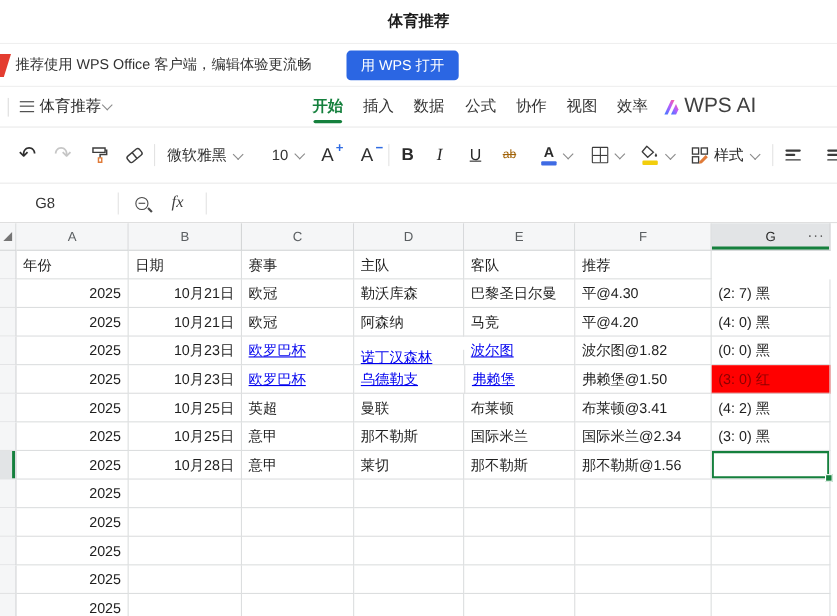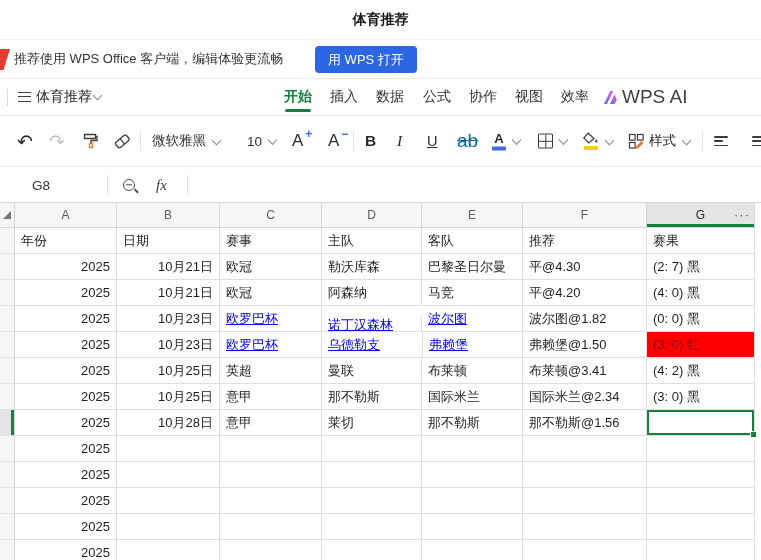--- a/index.html
+++ b/index.html
@@ -42,21 +42,21 @@
   .titem{ position:absolute; top:50%; transform:translateY(-50%); display:flex; align-items:center; color:#3a3a3a; cursor:pointer; }
   .vdiv{ position:absolute; top:50%; transform:translateY(-50%); width:1px; height:20px; background:#e3e3e3; }
   .undo{ font-size:19px; color:#2f2f2f; } .redo{ font-size:19px; color:#c6c6c6; }
   .fname{ font-size:13.5px; color:#333; } .fsize{ font-size:13.5px; color:#333; }
   .tchev{ margin-left:7px; margin-top:-2px; }
   .bigA{ font-size:17px; color:#2f2f2f; font-weight:400; position:relative; }
   .bigA .sgn{ position:absolute; top:-4px; right:-9px; font-size:12px; font-weight:700; color:#2F6BE2; }
   .bold{ font-size:15.5px; font-weight:700; color:#2b2b2b; }
   .ital{ font-size:15.5px; font-style:italic; font-family:"Liberation Serif",serif; color:#2b2b2b; }
   .undl{ font-size:14.5px; text-decoration:underline; color:#2b2b2b; }
-  .strk{ font-size:19px; text-decoration:line-through; color:#0369a1; }
+  .strk{ font-size:11px; text-decoration:line-through; color:#a16207; }
   .stack{ display:flex; flex-direction:column; align-items:center; }
   .stack .ltr{ font-size:13px; font-weight:700; color:#2b2b2b; line-height:13px; }
   .cbar{ width:14px; height:4px; border-radius:1px; margin-top:2px; }
   .grid-ic{ width:15px; height:15px; border:1.4px solid #3c3c3c; border-radius:1px; position:relative; }
   .grid-ic::before{ content:""; position:absolute; left:50%; top:0; bottom:0; width:1.4px; background:#3c3c3c; transform:translateX(-50%); }
   .grid-ic::after{ content:""; position:absolute; top:50%; left:0; right:0; height:1.4px; background:#3c3c3c; transform:translateY(-50%); }
   .styles-label{ font-size:13.5px; color:#2b2b2b; margin-left:4px; }
   .align-ic{ display:flex; flex-direction:column; gap:2.6px; }
   .align-ic b{ display:block; height:1.7px; background:#3b3b3b; border-radius:1px; }
 
@@ -241,21 +241,20 @@
       </div>
     <div id="grid-host">
         <div class="row">
           <div class="rowhdr"></div>
           <div class="cell" style="width: 102px;">年份</div>
           <div class="cell" style="width: 103px;">日期</div>
           <div class="cell" style="width: 102px;">赛事</div>
           <div class="cell" style="width: 100px;">主队</div>
           <div class="cell" style="width: 101px;">客队</div>
           <div class="cell" style="width: 124px;">推荐</div>
-          <div class="cell" style="width: 108px;">赛果</div>
         </div>
         <div class="row">
           <div class="rowhdr"></div>
           <div class="cell num" style="width: 102px;">2025</div>
           <div class="cell num" style="width: 103px;">10月21日</div>
           <div class="cell" style="width: 102px;">欧冠</div>
           <div class="cell" style="width: 100px;">勒沃库森</div>
           <div class="cell" style="width: 101px;">巴黎圣日尔曼</div>
           <div class="cell" style="width: 124px;">平@4.30</div>
           <div class="cell" style="width: 108px;">(2: 7) 黑</div>

